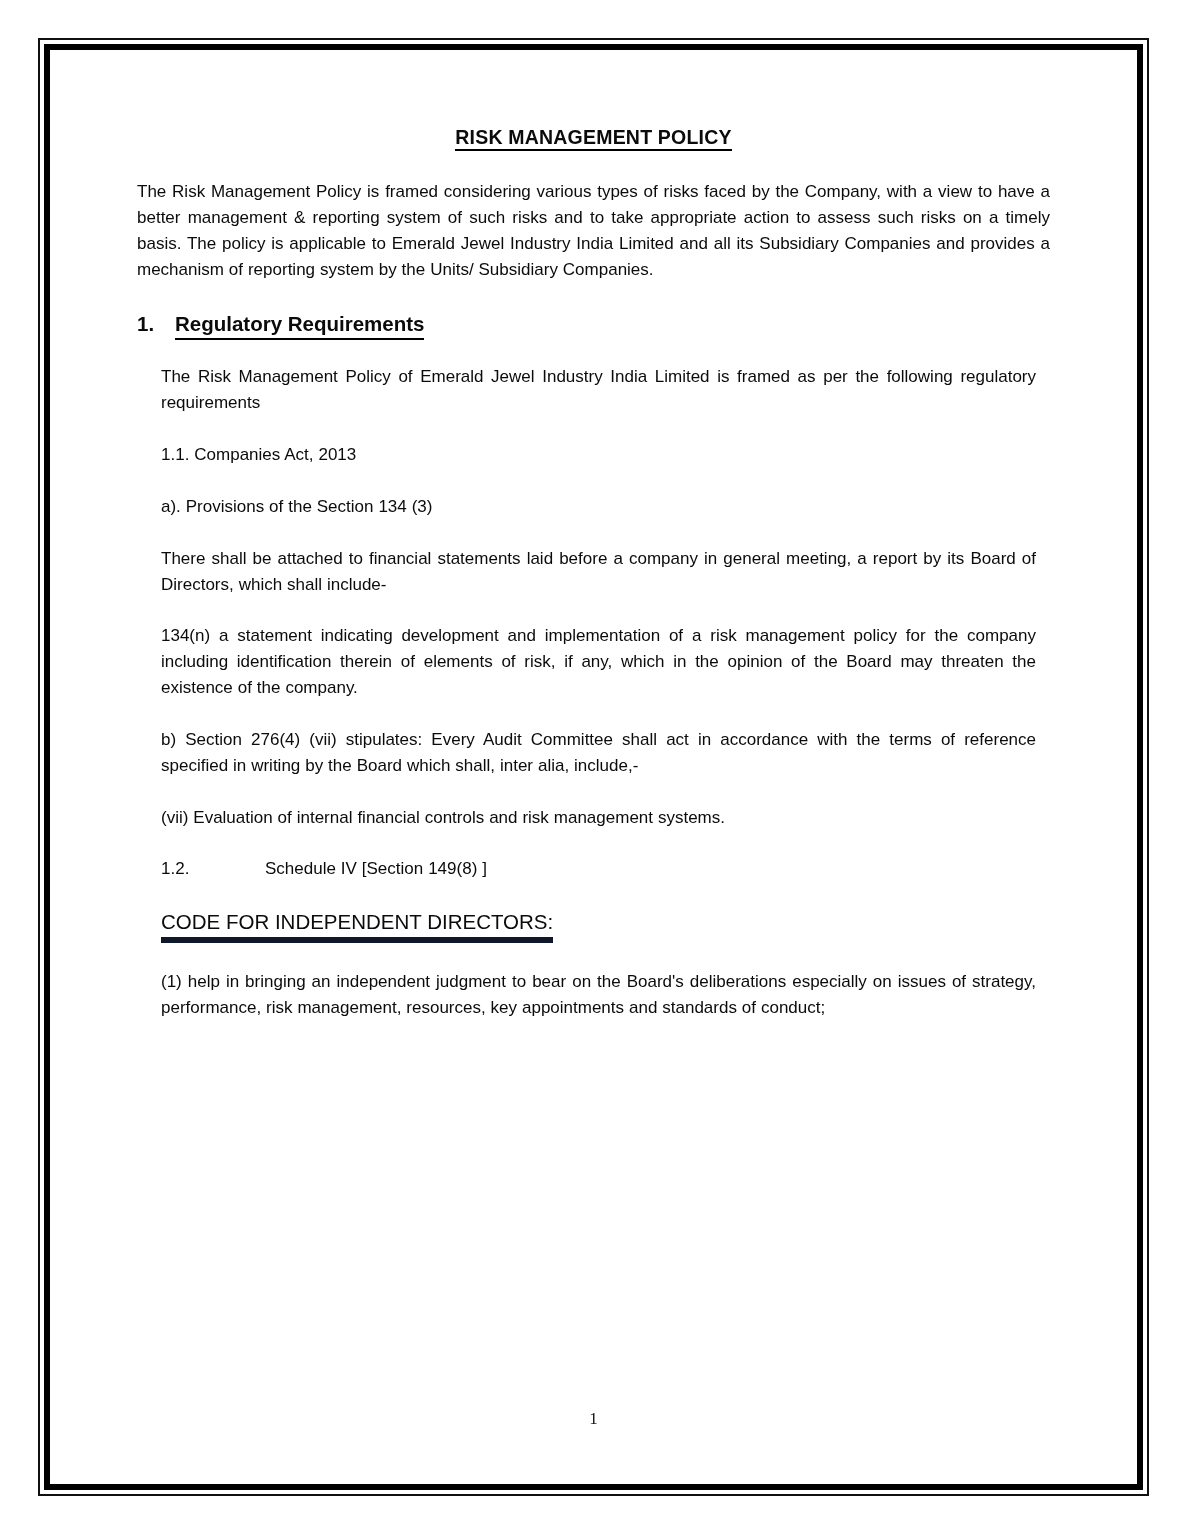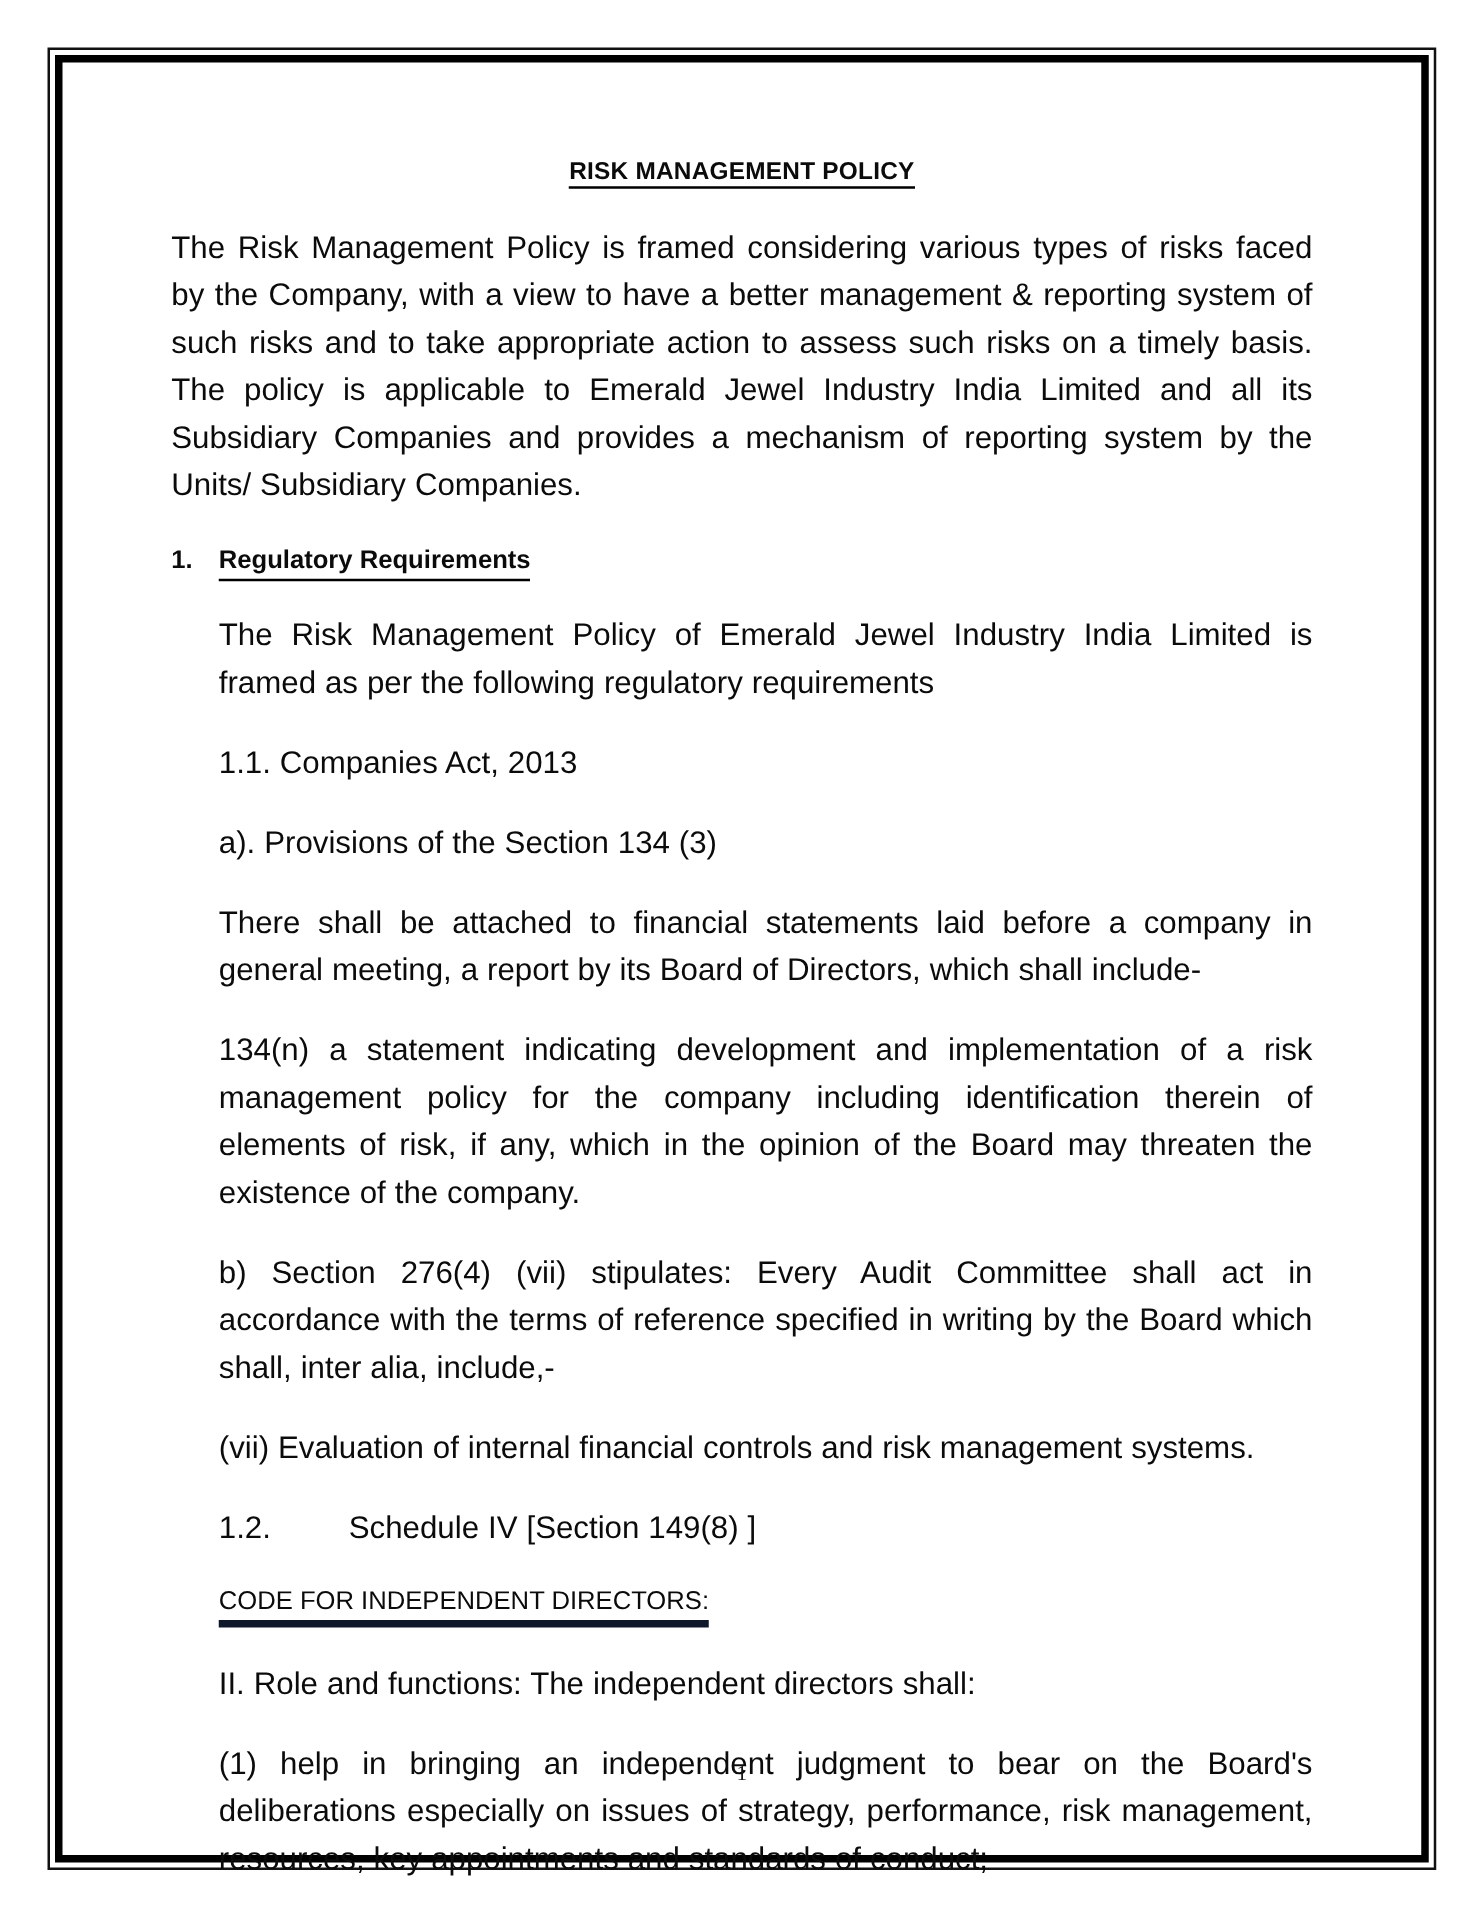--- a/index.html
+++ b/index.html
@@ -61,21 +61,21 @@
     line-height: 1.2;
   }
   .doc-title span {
     border-bottom: 2px solid #000;
     padding-bottom: 1px;
     text-align: right;
   }
 
   p.para {
     margin: 0 0 26px 0;
-    font-size: 25px;
+    font-size: 17px;
     line-height: 1.52;
     text-align: justify;
     text-justify: inter-word;
     word-spacing: 0.2px;
   }
   p.noj {
     text-align: left;
   }
 
   
@@ -91,21 +91,21 @@
     width: 38px;
     flex: 0 0 38px;
   }
   .sec-head .txt {
     border-bottom: 2px solid #000;
     padding-bottom: 0px;
   }
 
   
   .indent {
-    margin-left: 38px;
+    margin-left: 24px;
     width: 875px;
   }
   .indent p.para {
     width: 875px;
   }
 
   .bold-underline {
     font-weight: normal;
     display: inline-block;
     border-bottom: 6px solid #0f172a;
@@ -164,21 +164,20 @@
       <p class="para">134(n) a statement indicating development and implementation of a risk management policy for the company including identification therein of elements of risk, if any, which in the opinion of the Board may threaten the existence of the company.</p>
 
       <p class="para">b) Section 276(4) (vii) stipulates: Every Audit Committee shall act in accordance with the terms of reference specified in writing by the Board which shall, inter alia, include,-</p>
 
       <p class="para noj">(vii) Evaluation of internal financial controls and risk management systems.</p>
 
       <p class="para noj tabbed"><span class="lbl">1.2.</span><span>Schedule IV [Section 149(8) ]</span></p>
 
       <div class="heading-block"><span class="bold-underline">CODE FOR INDEPENDENT DIRECTORS:</span></div>
 
-      <p class="para noj">II. Role and functions: The independent directors shall:</p>
 
       <p class="para">(1) help in bringing an independent judgment to bear on the Board's deliberations especially on issues of strategy, performance, risk management, resources, key appointments and standards of conduct;</p>
 
 
     </div>
   </div>
 
   <div class="page-number">1</div>
 
 </div>

